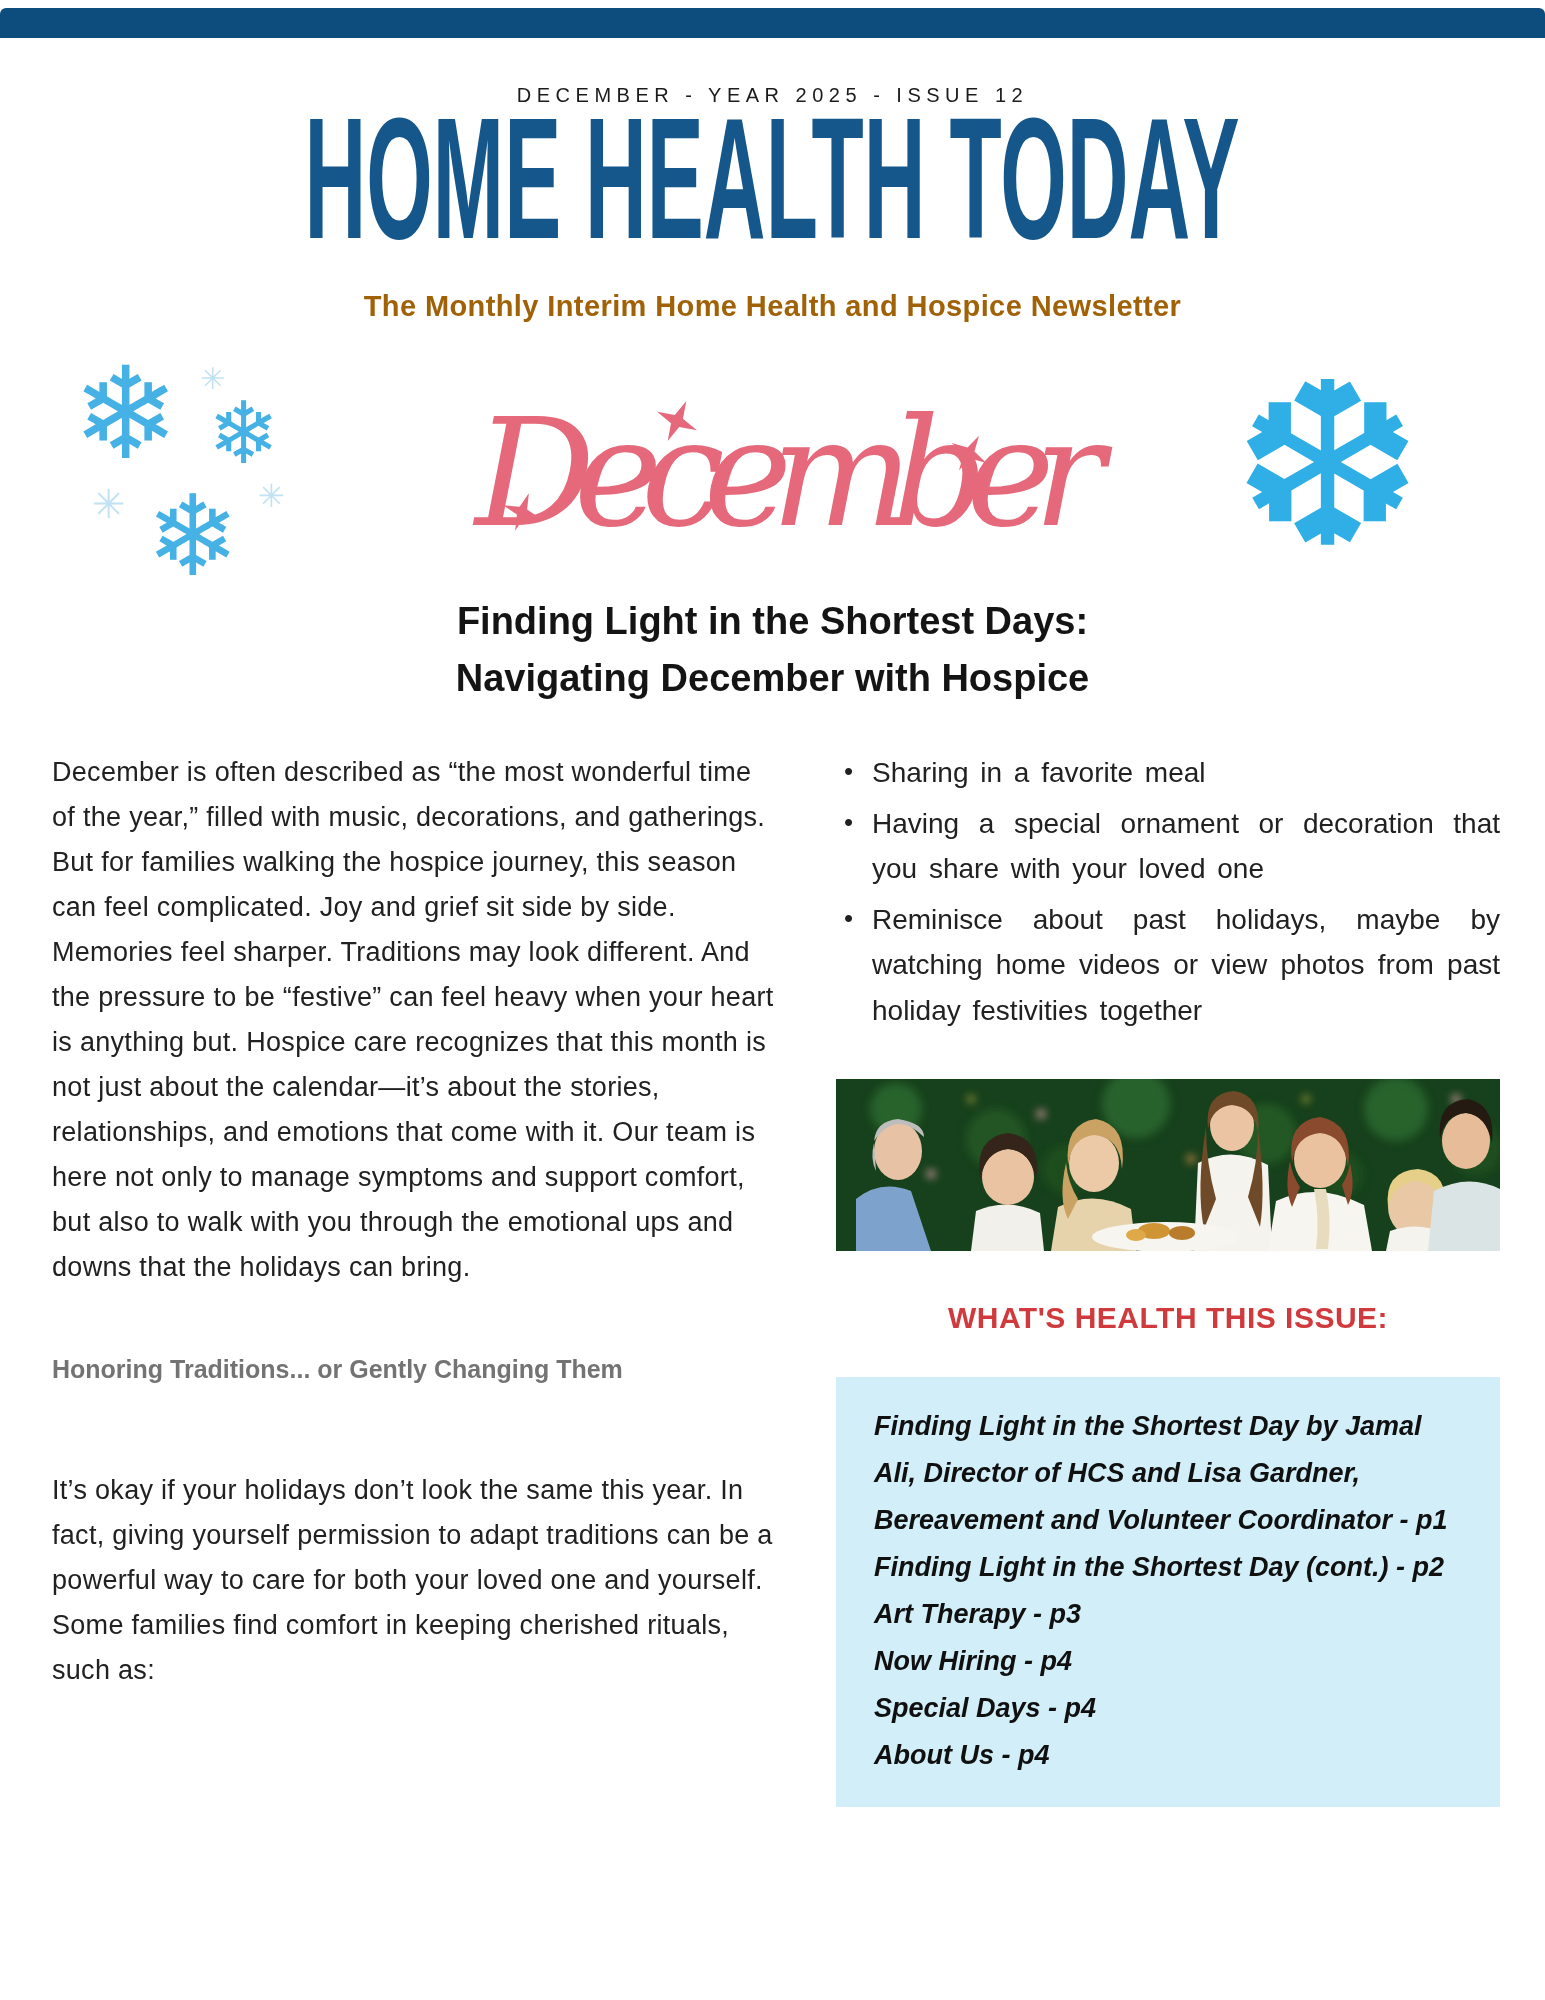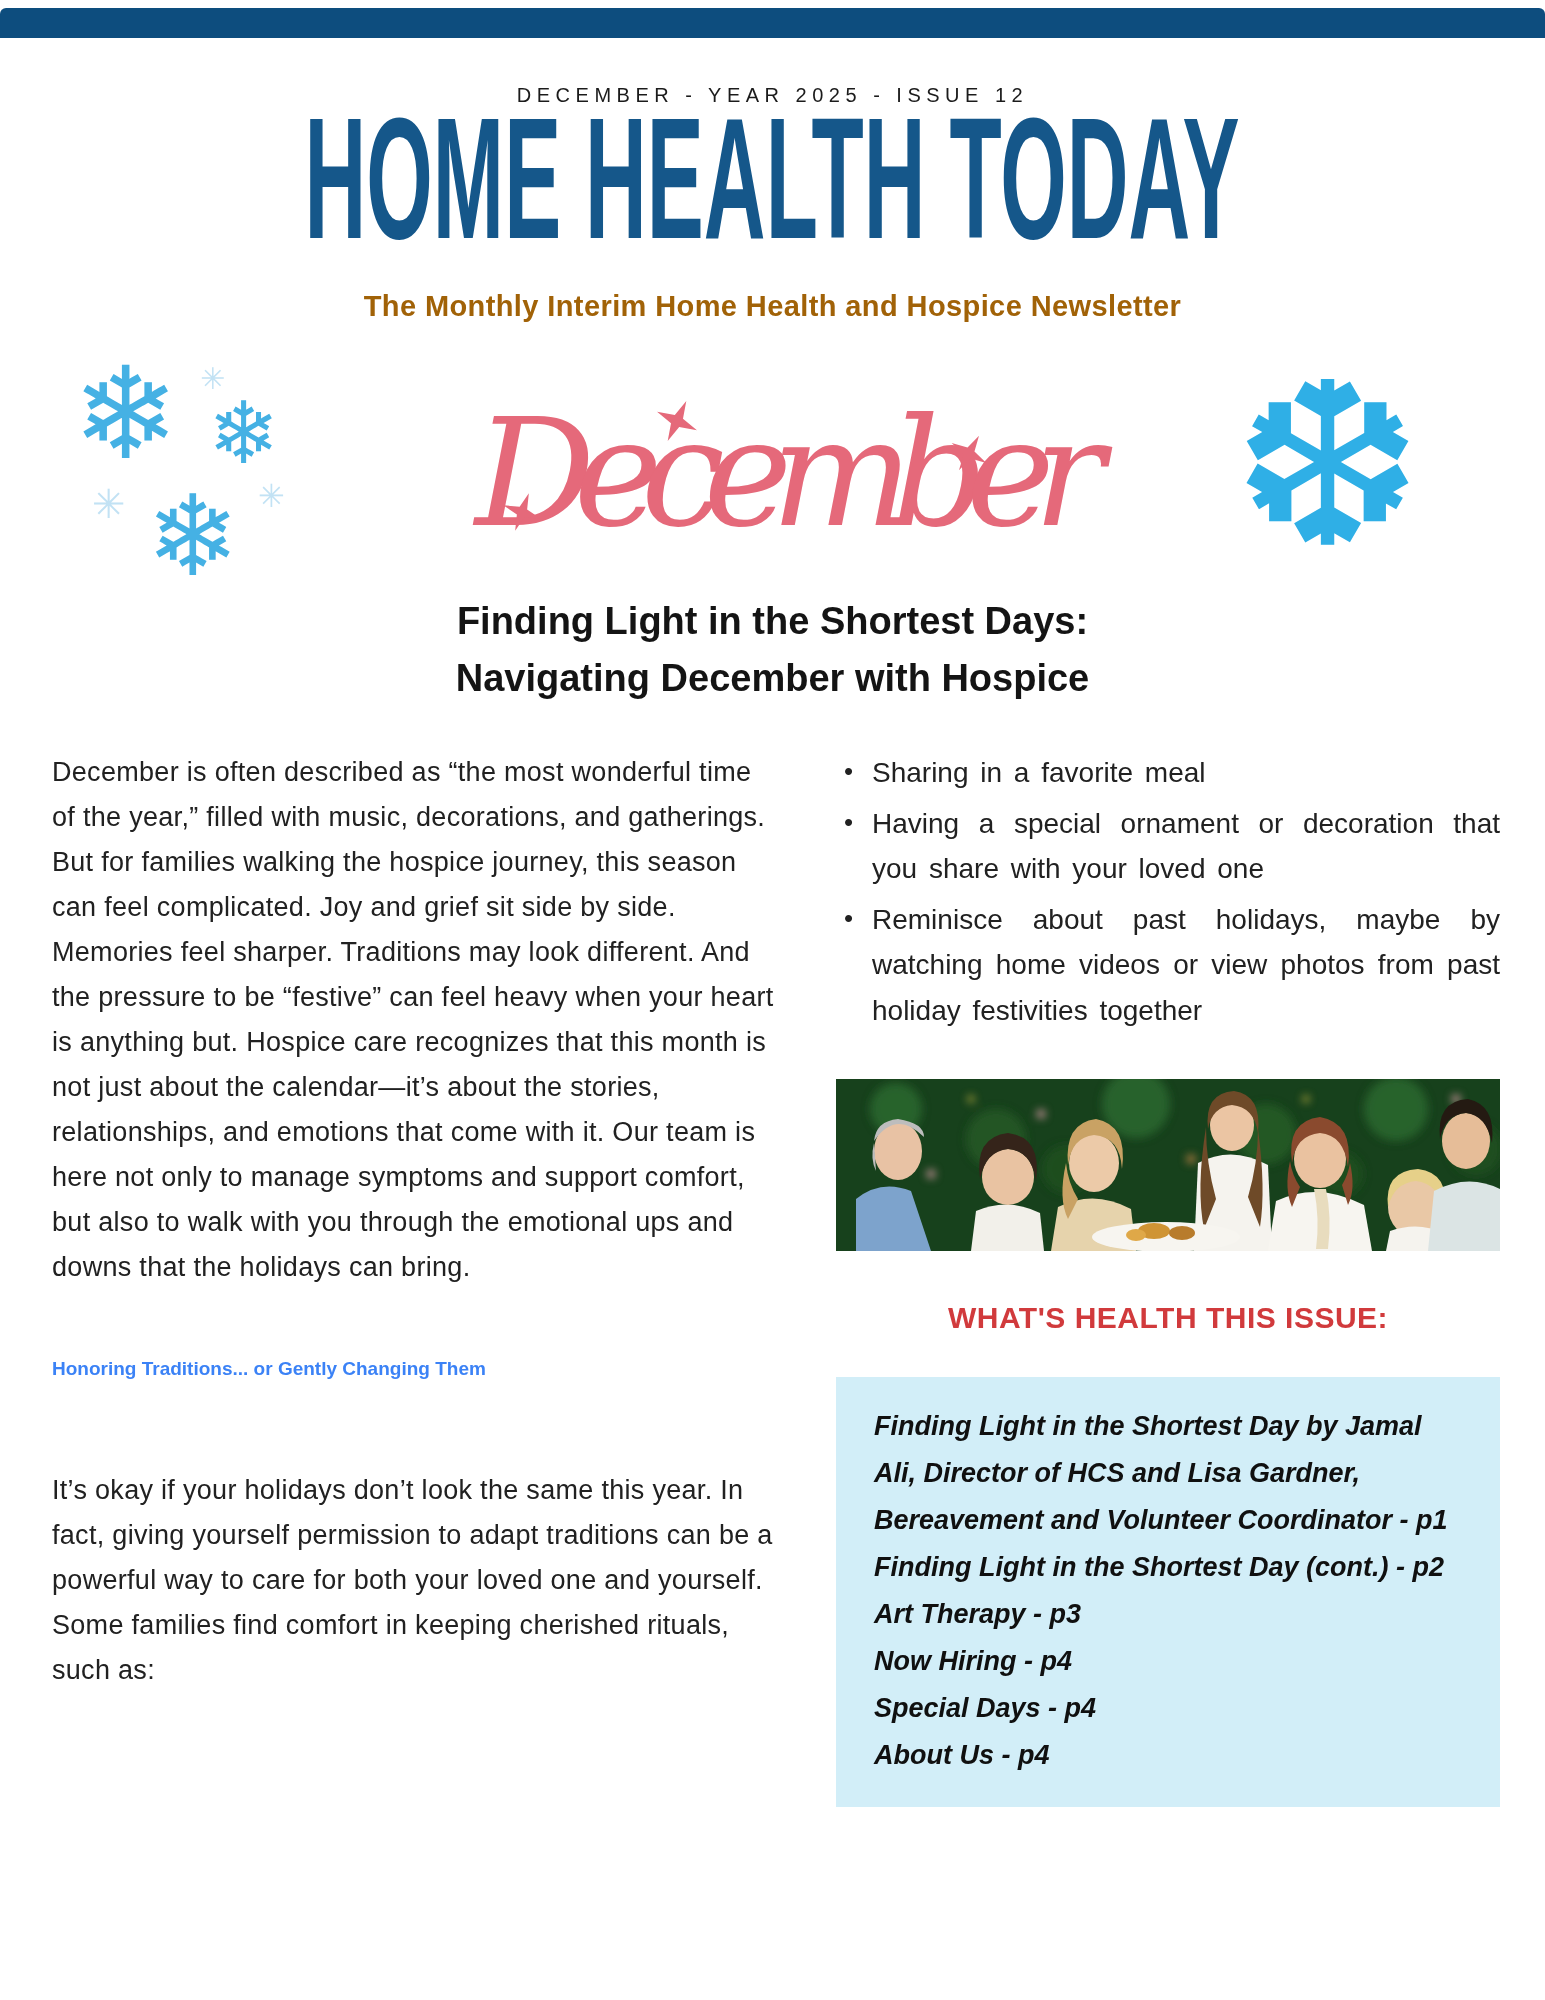--- a/index.html
+++ b/index.html
@@ -36,21 +36,21 @@
   .dec-svg{position:absolute;left:440px;top:22px;}
   .dec-svg text{font-family:"DejaVu Serif",serif;font-style:italic;fill:var(--script_pink);}
   .pink-star{position:absolute;}
   .pink-star svg{display:block;}
 
   .headline{position:absolute;left:0;top:585px;width:1545px;text-align:center;
     font-size:38px;font-weight:bold;color:#141414;line-height:57px;}
 
   .col-left{position:absolute;left:52px;top:742px;width:728px;}
   .col-left p{font-size:27px;line-height:45px;letter-spacing:0.3px;color:var(--text_dark);}
-  .col-left .section-heading{margin-top:56px;font-size:19px;line-height:46px;font-weight:bold;color:#3b82f6;}
+  .col-left .section-heading{margin-top:56px;font-size:25px;line-height:46px;font-weight:bold;color:#737373;}
   .col-left .para2{margin-top:76px;}
 
   .col-right{position:absolute;left:836px;top:742px;width:664px;}
   .bullet-list{list-style:none;}
   .bullet-list li{position:relative;padding-left:36px;font-size:28px;line-height:45.5px;
     text-align:justify;color:var(--text_dark);margin-bottom:5px;word-spacing:4px;}
   .bullet-list li::before{content:"\2022";position:absolute;left:8px;top:-1px;font-size:26px;}
 
   .photo-wrap{margin-top:46px;width:664px;height:172px;overflow:hidden;}
   .photo-wrap svg{display:block;}

